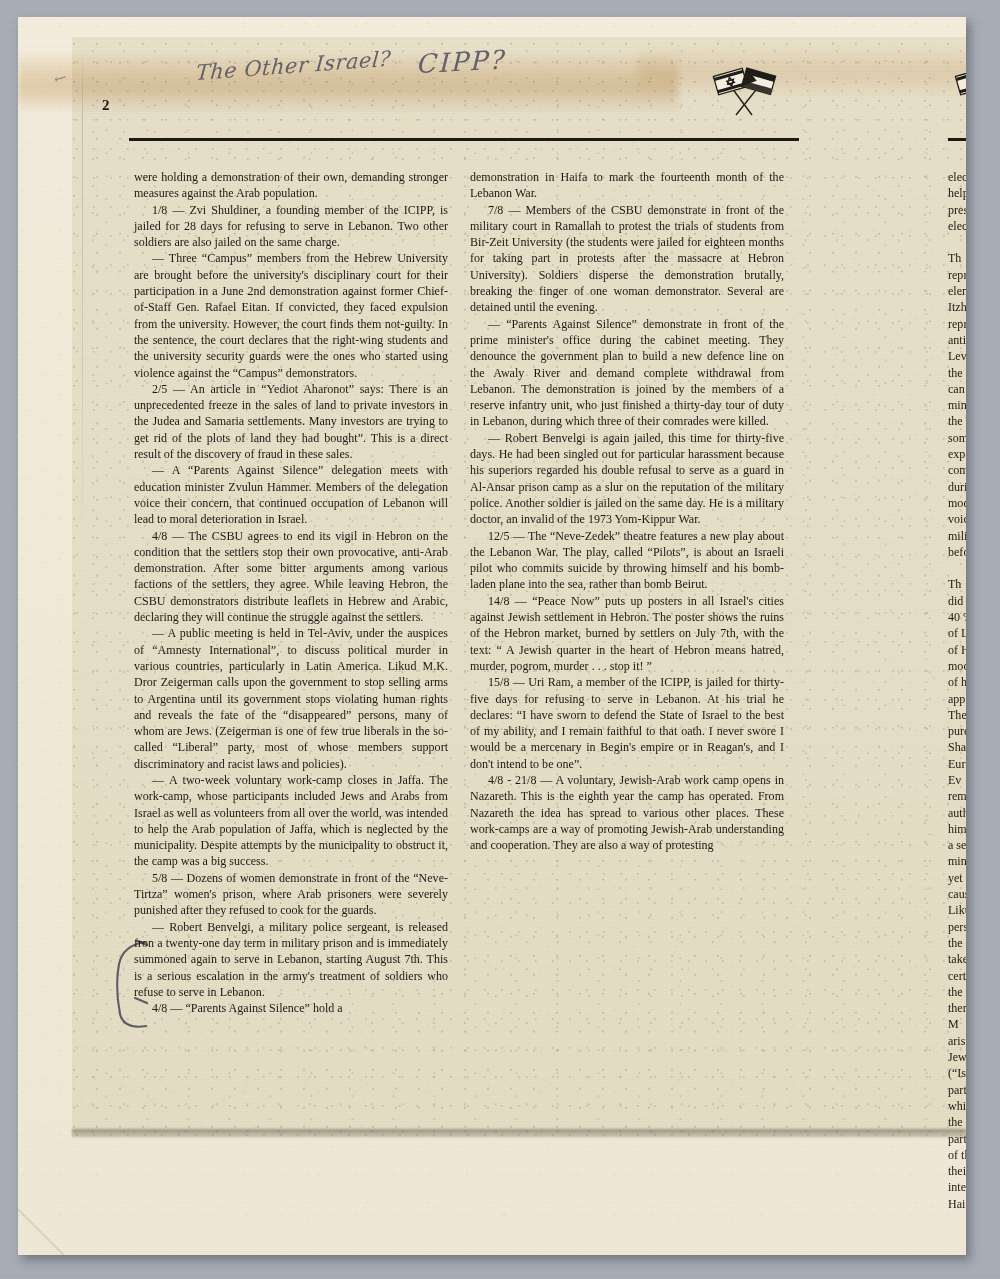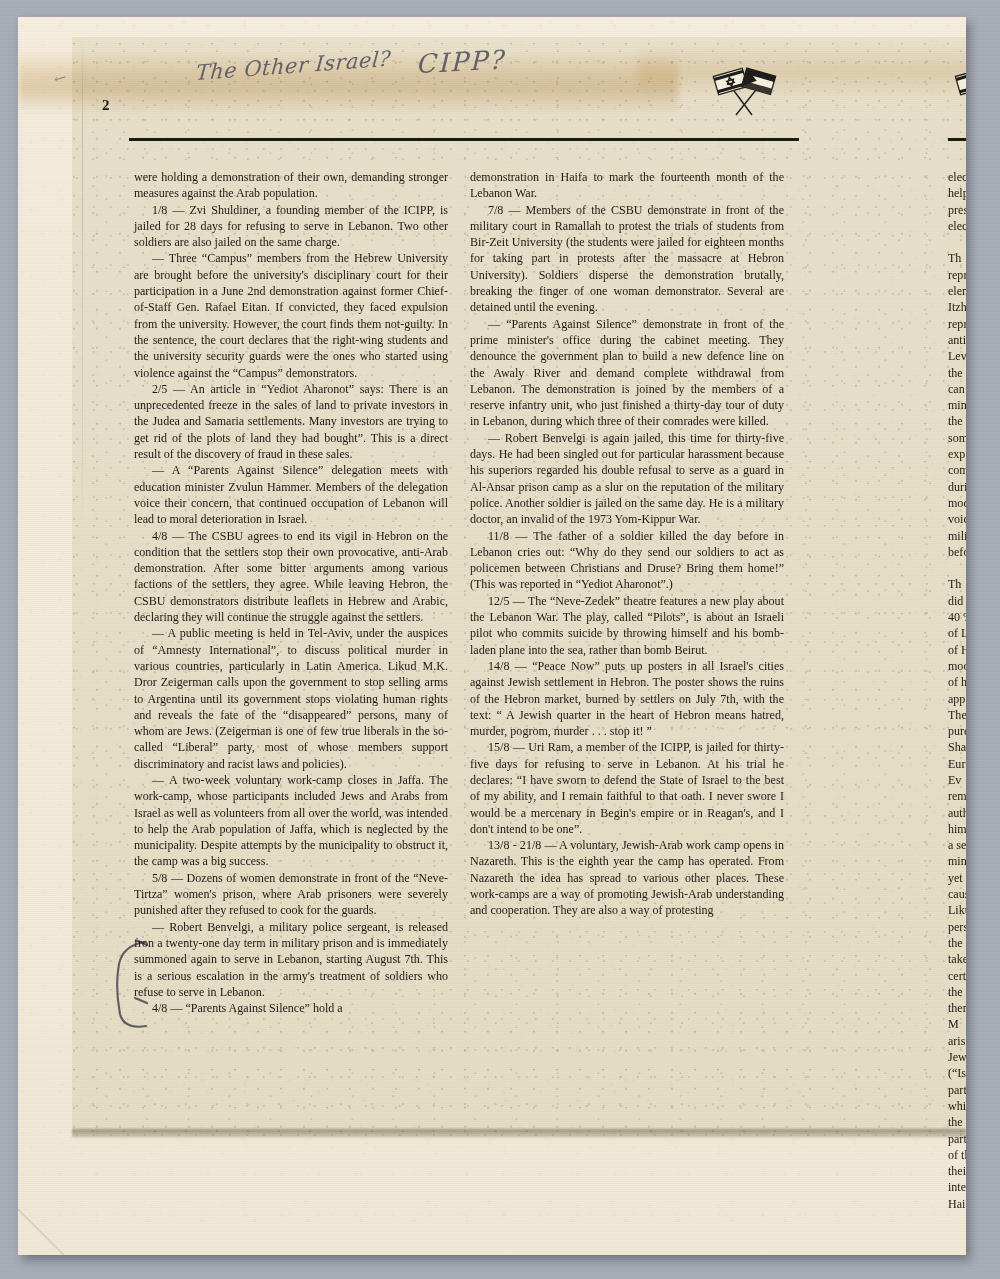--- a/index.html
+++ b/index.html
@@ -298,25 +298,24 @@
           <p>5/8 — Dozens of women demonstrate in front of the “Neve-Tirtza” women's prison, where Arab prisoners were severely punished after they refused to cook for the guards.</p>
           <p>— Robert Benvelgi, a military police sergeant, is released fron a twenty-one day term in military prison and is immediately summoned again to serve in Lebanon, starting August 7th. This is a serious escalation in the army's treatment of soldiers who refuse to serve in Lebanon.</p>
           <p>4/8 — “Parents Against Silence” hold a</p>
         </div>
 
       <div class="column" id="column-2">
           <p class="no-indent">demonstration in Haifa to mark the fourteenth month of the Lebanon War.</p>
           <p>7/8 — Members of the CSBU demonstrate in front of the military court in Ramallah to protest the trials of students from Bir-Zeit University (the students were jailed for eighteen months for taking part in protests after the massacre at Hebron University). Soldiers disperse the demonstration brutally, breaking the finger of one woman demonstrator. Several are detained until the evening.</p>
           <p>— “Parents Against Silence” demonstrate in front of the prime minister's office during the cabinet meeting. They denounce the government plan to build a new defence line on the Awaly River and demand complete withdrawal from Lebanon. The demonstration is joined by the members of a reserve infantry unit, who just finished a thirty-day tour of duty in Lebanon, during which three of their comrades were killed.</p>
           <p>— Robert Benvelgi is again jailed, this time for thirty-five days. He had been singled out for particular harassment because his superiors regarded his double refusal to serve as a guard in Al-Ansar prison camp as a slur on the reputation of the military police. Another soldier is jailed on the same day. He is a military doctor, an invalid of the 1973 Yom-Kippur War.</p>
-          <p>11/8 — The father of a soldier killed the day before in Lebanon cries out: “Why do they send our soldiers to act as policemen between Christians and Druse? Bring them home!” (This was reported in “Yediot Aharonot”.)</p>
           <p>12/5 — The “Neve-Zedek” theatre features a new play about the Lebanon War. The play, called “Pilots”, is about an Israeli pilot who commits suicide by throwing himself and his bomb-laden plane into the sea, rather than bomb Beirut.</p>
           <p>14/8 — “Peace Now” puts up posters in all Israel's cities against Jewish settlement in Hebron. The poster shows the ruins of the Hebron market, burned by settlers on July 7th, with the text: “ A Jewish quarter in the heart of Hebron means hatred, murder, pogrom, murder . . . stop it! ”</p>
           <p>15/8 — Uri Ram, a member of the ICIPP, is jailed for thirty-five days for refusing to serve in Lebanon. At his trial he declares: “I have sworn to defend the State of Israel to the best of my ability, and I remain faithful to that oath. I never swore I would be a mercenary in Begin's empire or in Reagan's, and I don't intend to be one”.</p>
-          <p>13/8 - 21/8 — A voluntary, Jewish-Arab work camp opens in Nazareth. This is the eighth year the camp has operated. From Nazareth the idea has spread to various other places. These work-camps are a way of promoting Jewish-Arab understanding and cooperation. They are also a way of protesting</p>
+          <p>4/8 - 21/8 — A voluntary, Jewish-Arab work camp opens in Nazareth. This is the eighth year the camp has operated. From Nazareth the idea has spread to various other places. These work-camps are a way of promoting Jewish-Arab understanding and cooperation. They are also a way of protesting</p>
         </div>
 
       <div class="column" id="column-3">
           <div style="white-space: nowrap; overflow: visible; height: 16.3px;">electio</div>
           <div style="white-space: nowrap; overflow: visible; height: 16.3px;">helping</div>
           <div style="white-space: nowrap; overflow: visible; height: 16.3px;">presen</div>
           <div style="white-space: nowrap; overflow: visible; height: 16.3px;">elected</div>
           <div style="white-space: nowrap; overflow: visible; height: 16.3px;">&nbsp;</div>
           <div style="white-space: nowrap; overflow: visible; height: 16.3px;">Th</div>
           <div style="white-space: nowrap; overflow: visible; height: 16.3px;">represe</div>

